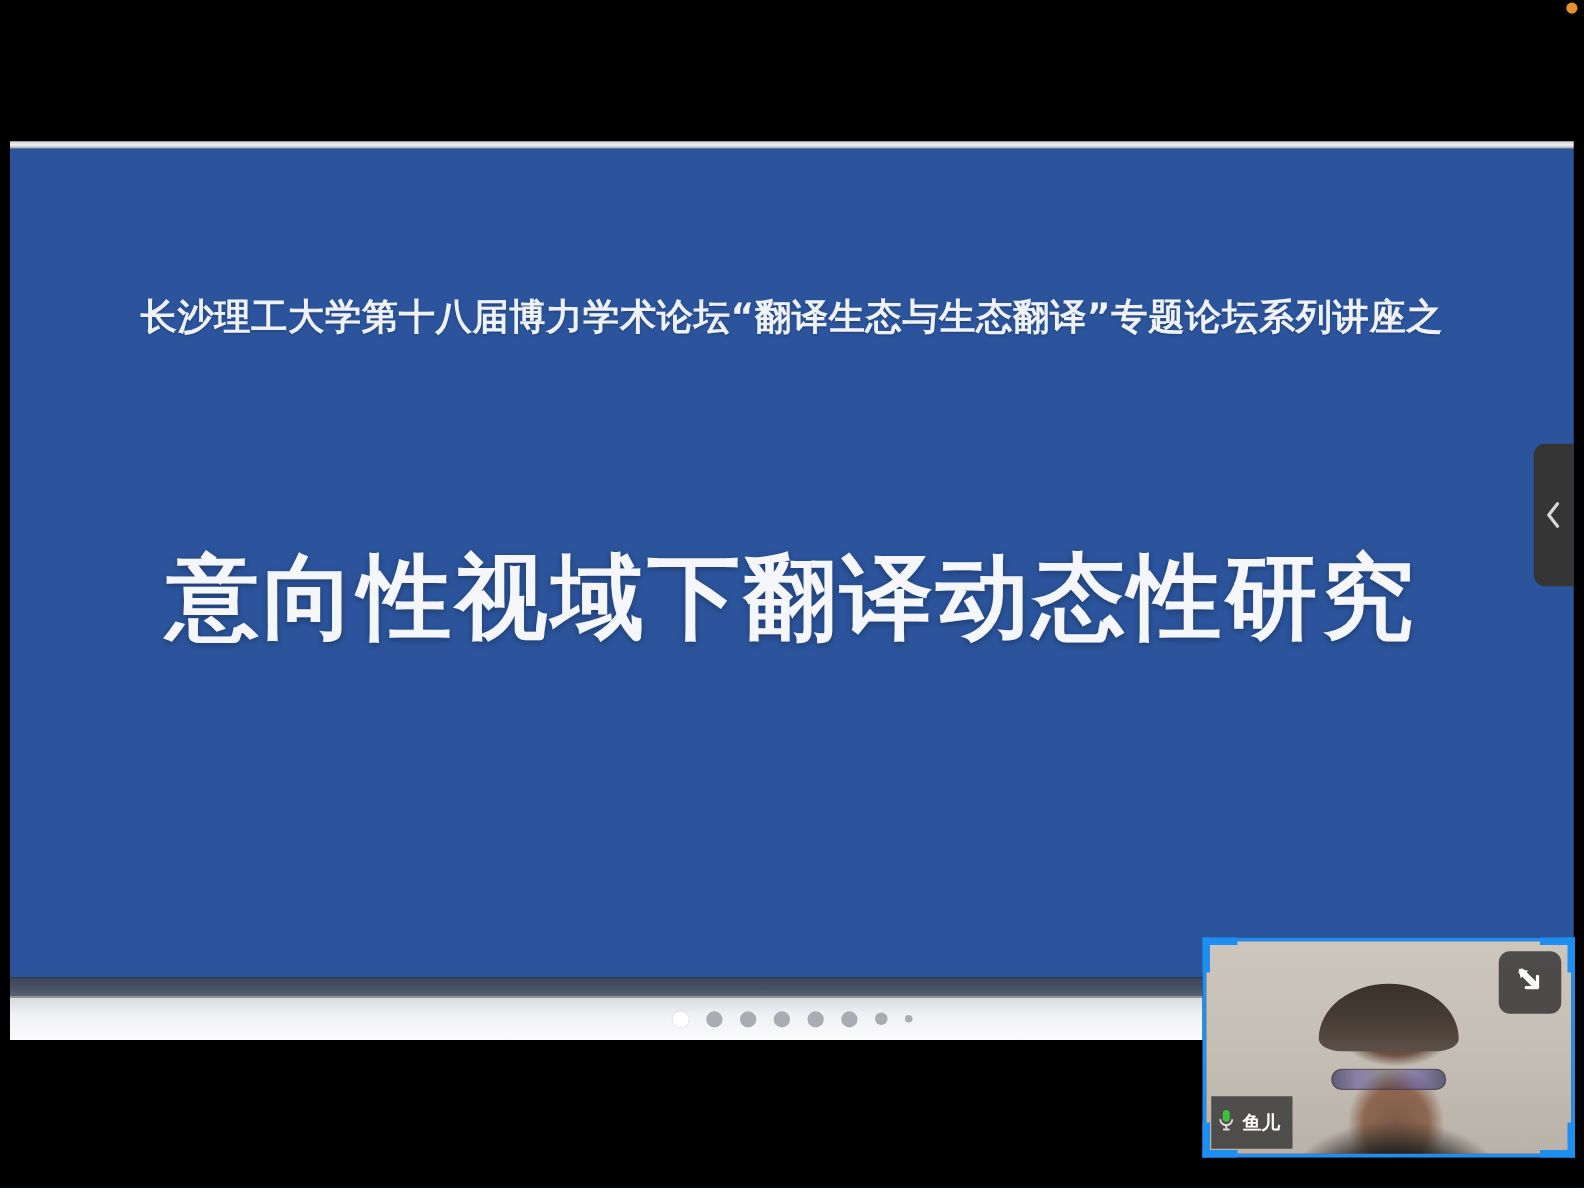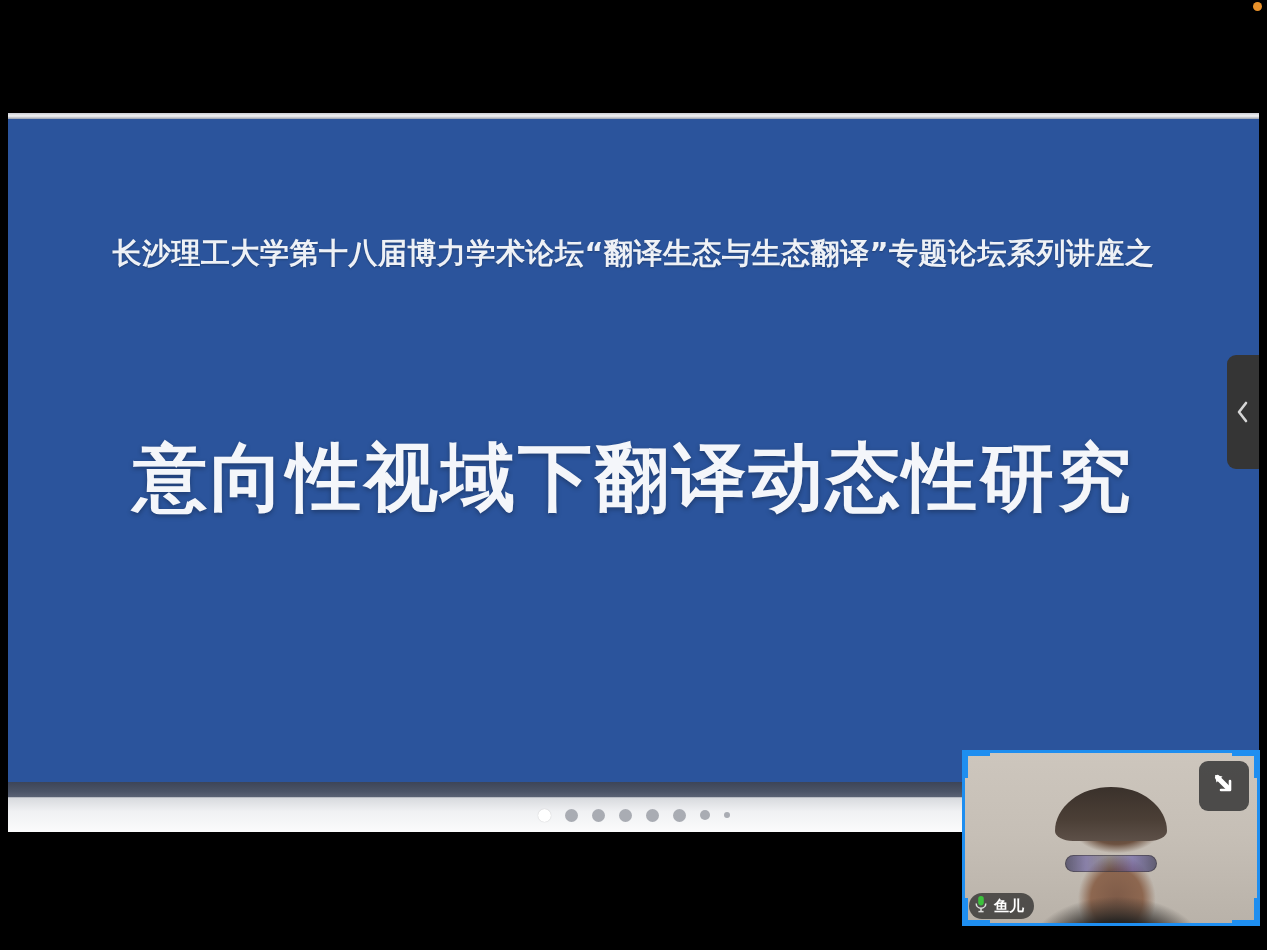--- a/index.html
+++ b/index.html
@@ -222,24 +222,24 @@
     align-items: center;
     justify-content: center;
     cursor: pointer;
     z-index: 6;
   }
 
   #name-badge {
     position: absolute;
     left: 4px;
     bottom: 4px;
-    height: 26px;
+    height: 42px;
     padding: 0 10px 0 5px;
     background: rgba(38,38,38,0.72);
-    border-radius: 13px;
+    border-radius: 0;
     display: flex;
     align-items: center;
     gap: 6px;
     z-index: 6;
   }
   #name-badge .nm {
     color: #ffffff;
     font-family: "DejaVu Sans", "Liberation Sans", sans-serif;
     font-size: 15px;
     font-weight: 600;

